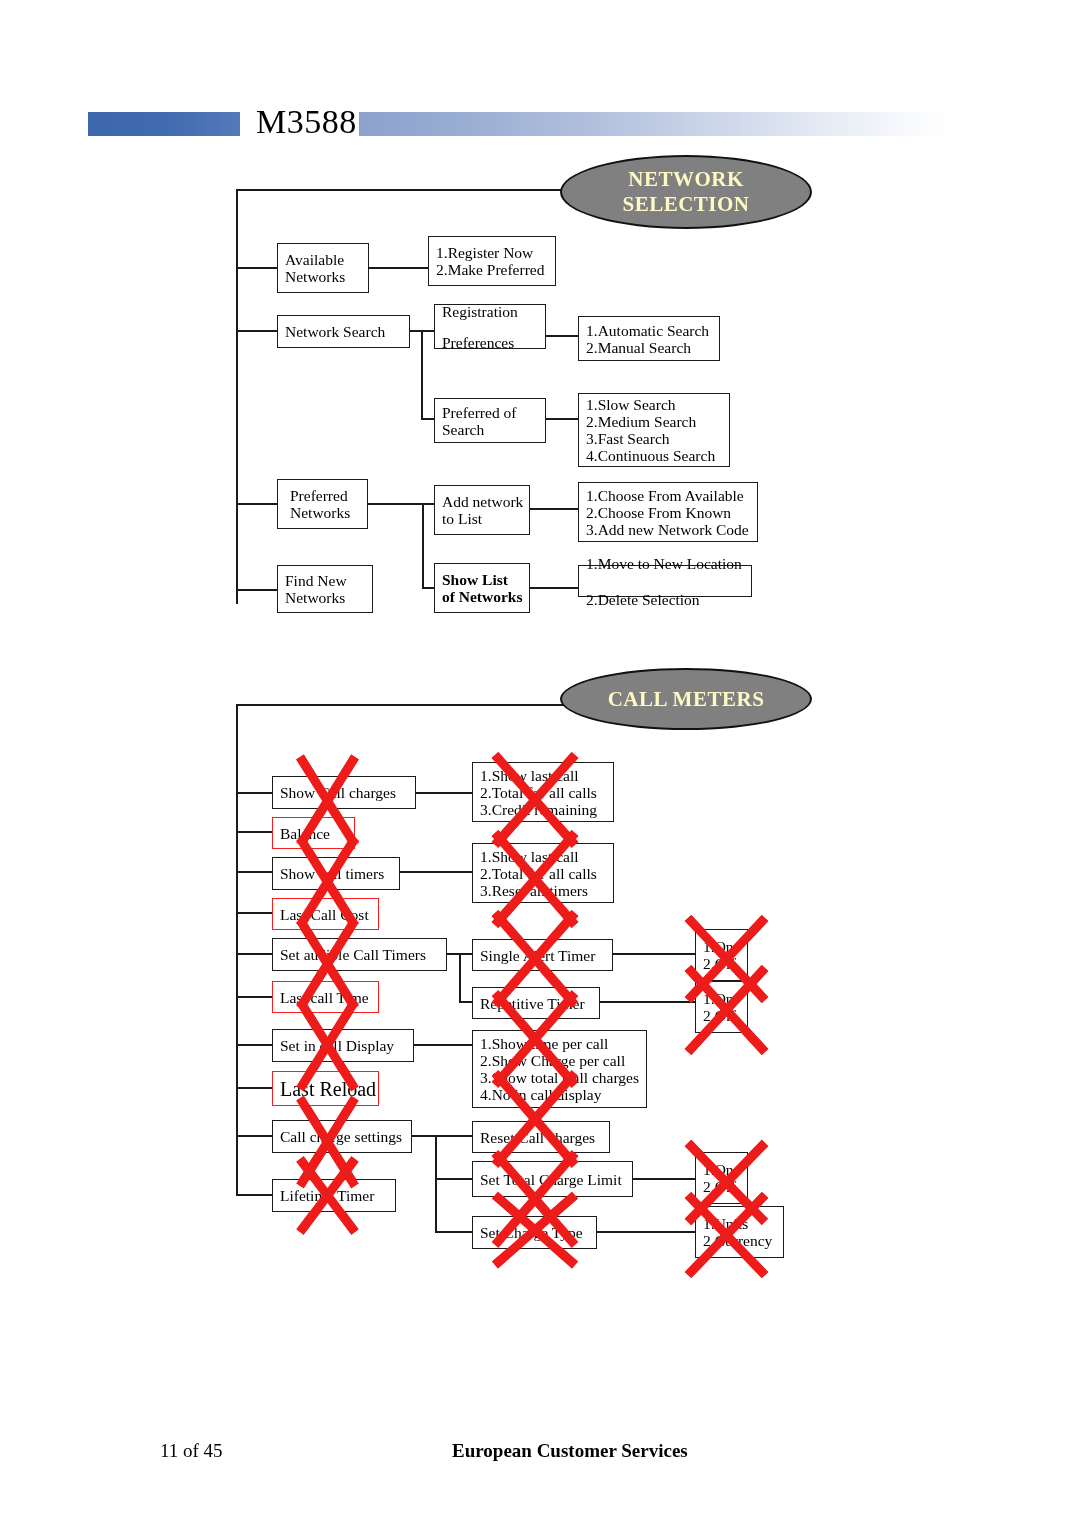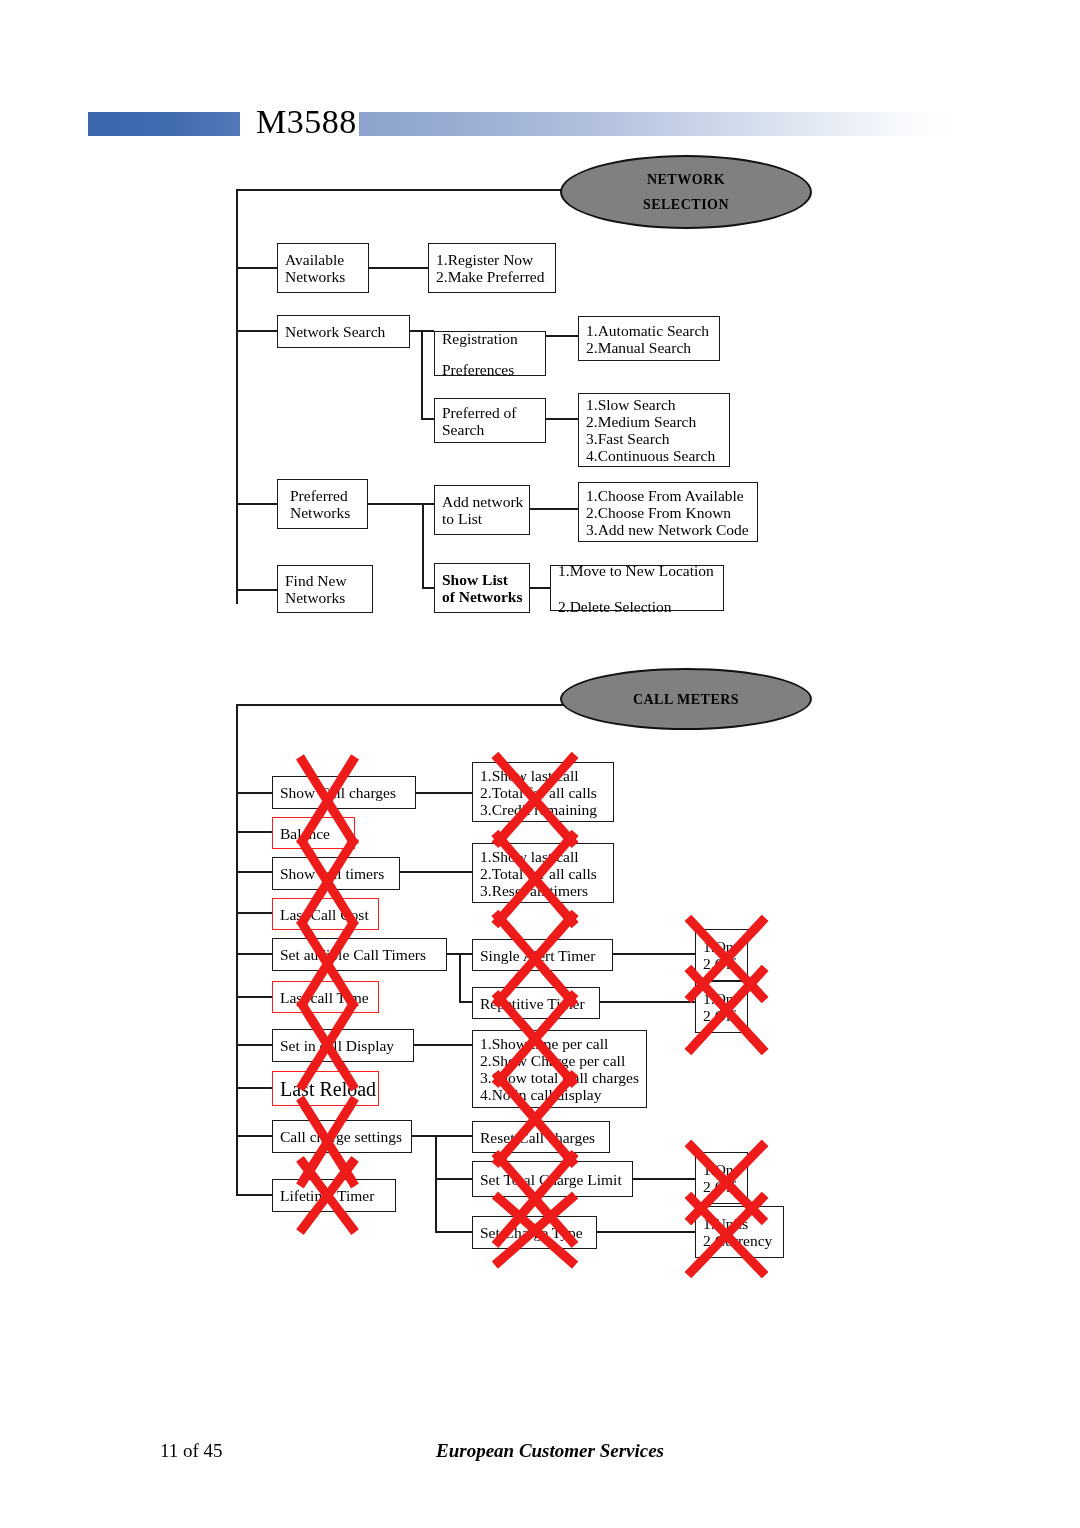--- a/index.html
+++ b/index.html
@@ -86,23 +86,23 @@
     box-sizing: border-box;
     background: #808080;
     border: 2px solid #111111;
     border-radius: 50%;
     display: flex;
     flex-direction: column;
     align-items: center;
     justify-content: center;
     font-family: "Liberation Serif", "DejaVu Serif", serif;
     font-weight: bold;
-    font-size: 14px;
+    font-size: 21px;
     line-height: 25px;
-    color: #000000;
+    color: #fef9c3;
     text-align: center;
     letter-spacing: 0.5px;
   }
 
   
   #footer {
     position: absolute;
     left: 0;
     top: 1440px;
     width: 1080px;
@@ -110,25 +110,24 @@
     font-size: 19px;
   }
   #footer .page-num {
     position: absolute;
     left: 160px;
     top: 0;
     white-space: nowrap;
   }
   #footer .org {
     position: absolute;
-    left: 436px;
+    left: 452px;
     top: 0;
     font-weight: bold;
     white-space: nowrap;
-    font-style: italic;
   }
 </style>
 </head>
 <body>
 
 <div id="header-banner">
   <div class="banner-block"></div>
   <div class="banner-title">M3588</div>
   <div class="banner-gradient"></div>
 </div>
@@ -244,30 +243,30 @@
 <div class="ellipse" style="left:560px; top:155px; width:252px; height:74px;">
   <span>NETWORK</span>
   <span>SELECTION</span>
 </div>
 
 <div class="node" style="left:277px; top:243px; width:92px; height:50px;">
   <span class="ln">Available</span>
   <span class="ln">Networks</span>
 </div>
 
-<div class="node" style="left:428px; top:243px; width:128px; height:50px;">
+<div class="node" style="left:428px; top:236px; width:128px; height:50px;">
   <span class="ln">1.Register Now</span>
   <span class="ln">2.Make Preferred</span>
 </div>
 
 <div class="node" style="left:277px; top:315px; width:133px; height:33px;">
   <span class="ln">Network Search</span>
 </div>
 
-<div class="node" style="left:434px; top:331px; width:112px; height:45px;gap:14px;">
+<div class="node" style="left:434px; top:304px; width:112px; height:45px;gap:14px;">
   <span class="ln">Registration</span>
   <span class="ln">Preferences</span>
 </div>
 
 <div class="node" style="left:578px; top:316px; width:142px; height:45px;">
   <span class="ln">1.Automatic Search</span>
   <span class="ln">2.Manual Search</span>
 </div>
 
 <div class="node" style="left:434px; top:398px; width:112px; height:45px;">
@@ -301,21 +300,21 @@
 <div class="node" style="left:277px; top:565px; width:96px; height:48px;">
   <span class="ln">Find New</span>
   <span class="ln">Networks</span>
 </div>
 
 <div class="node" style="left:434px; top:563px; width:96px; height:50px;font-weight:bold;">
   <span class="ln">Show List</span>
   <span class="ln">of Networks</span>
 </div>
 
-<div class="node" style="left:550px; top:565px; width:174px; height:46px;gap:19px;">
+<div class="node" style="left:578px; top:565px; width:174px; height:32px;gap:19px;">
   <span class="ln">1.Move to New Location</span>
   <span class="ln">2.Delete Selection</span>
 </div>
 
 <div class="ellipse" style="left:560px; top:668px; width:252px; height:62px;">
   <span>CALL METERS</span>
 </div>
 
 <div class="node" style="left:272px; top:776px; width:144px; height:33px;">
   <span class="ln">Show Call charges</span>

